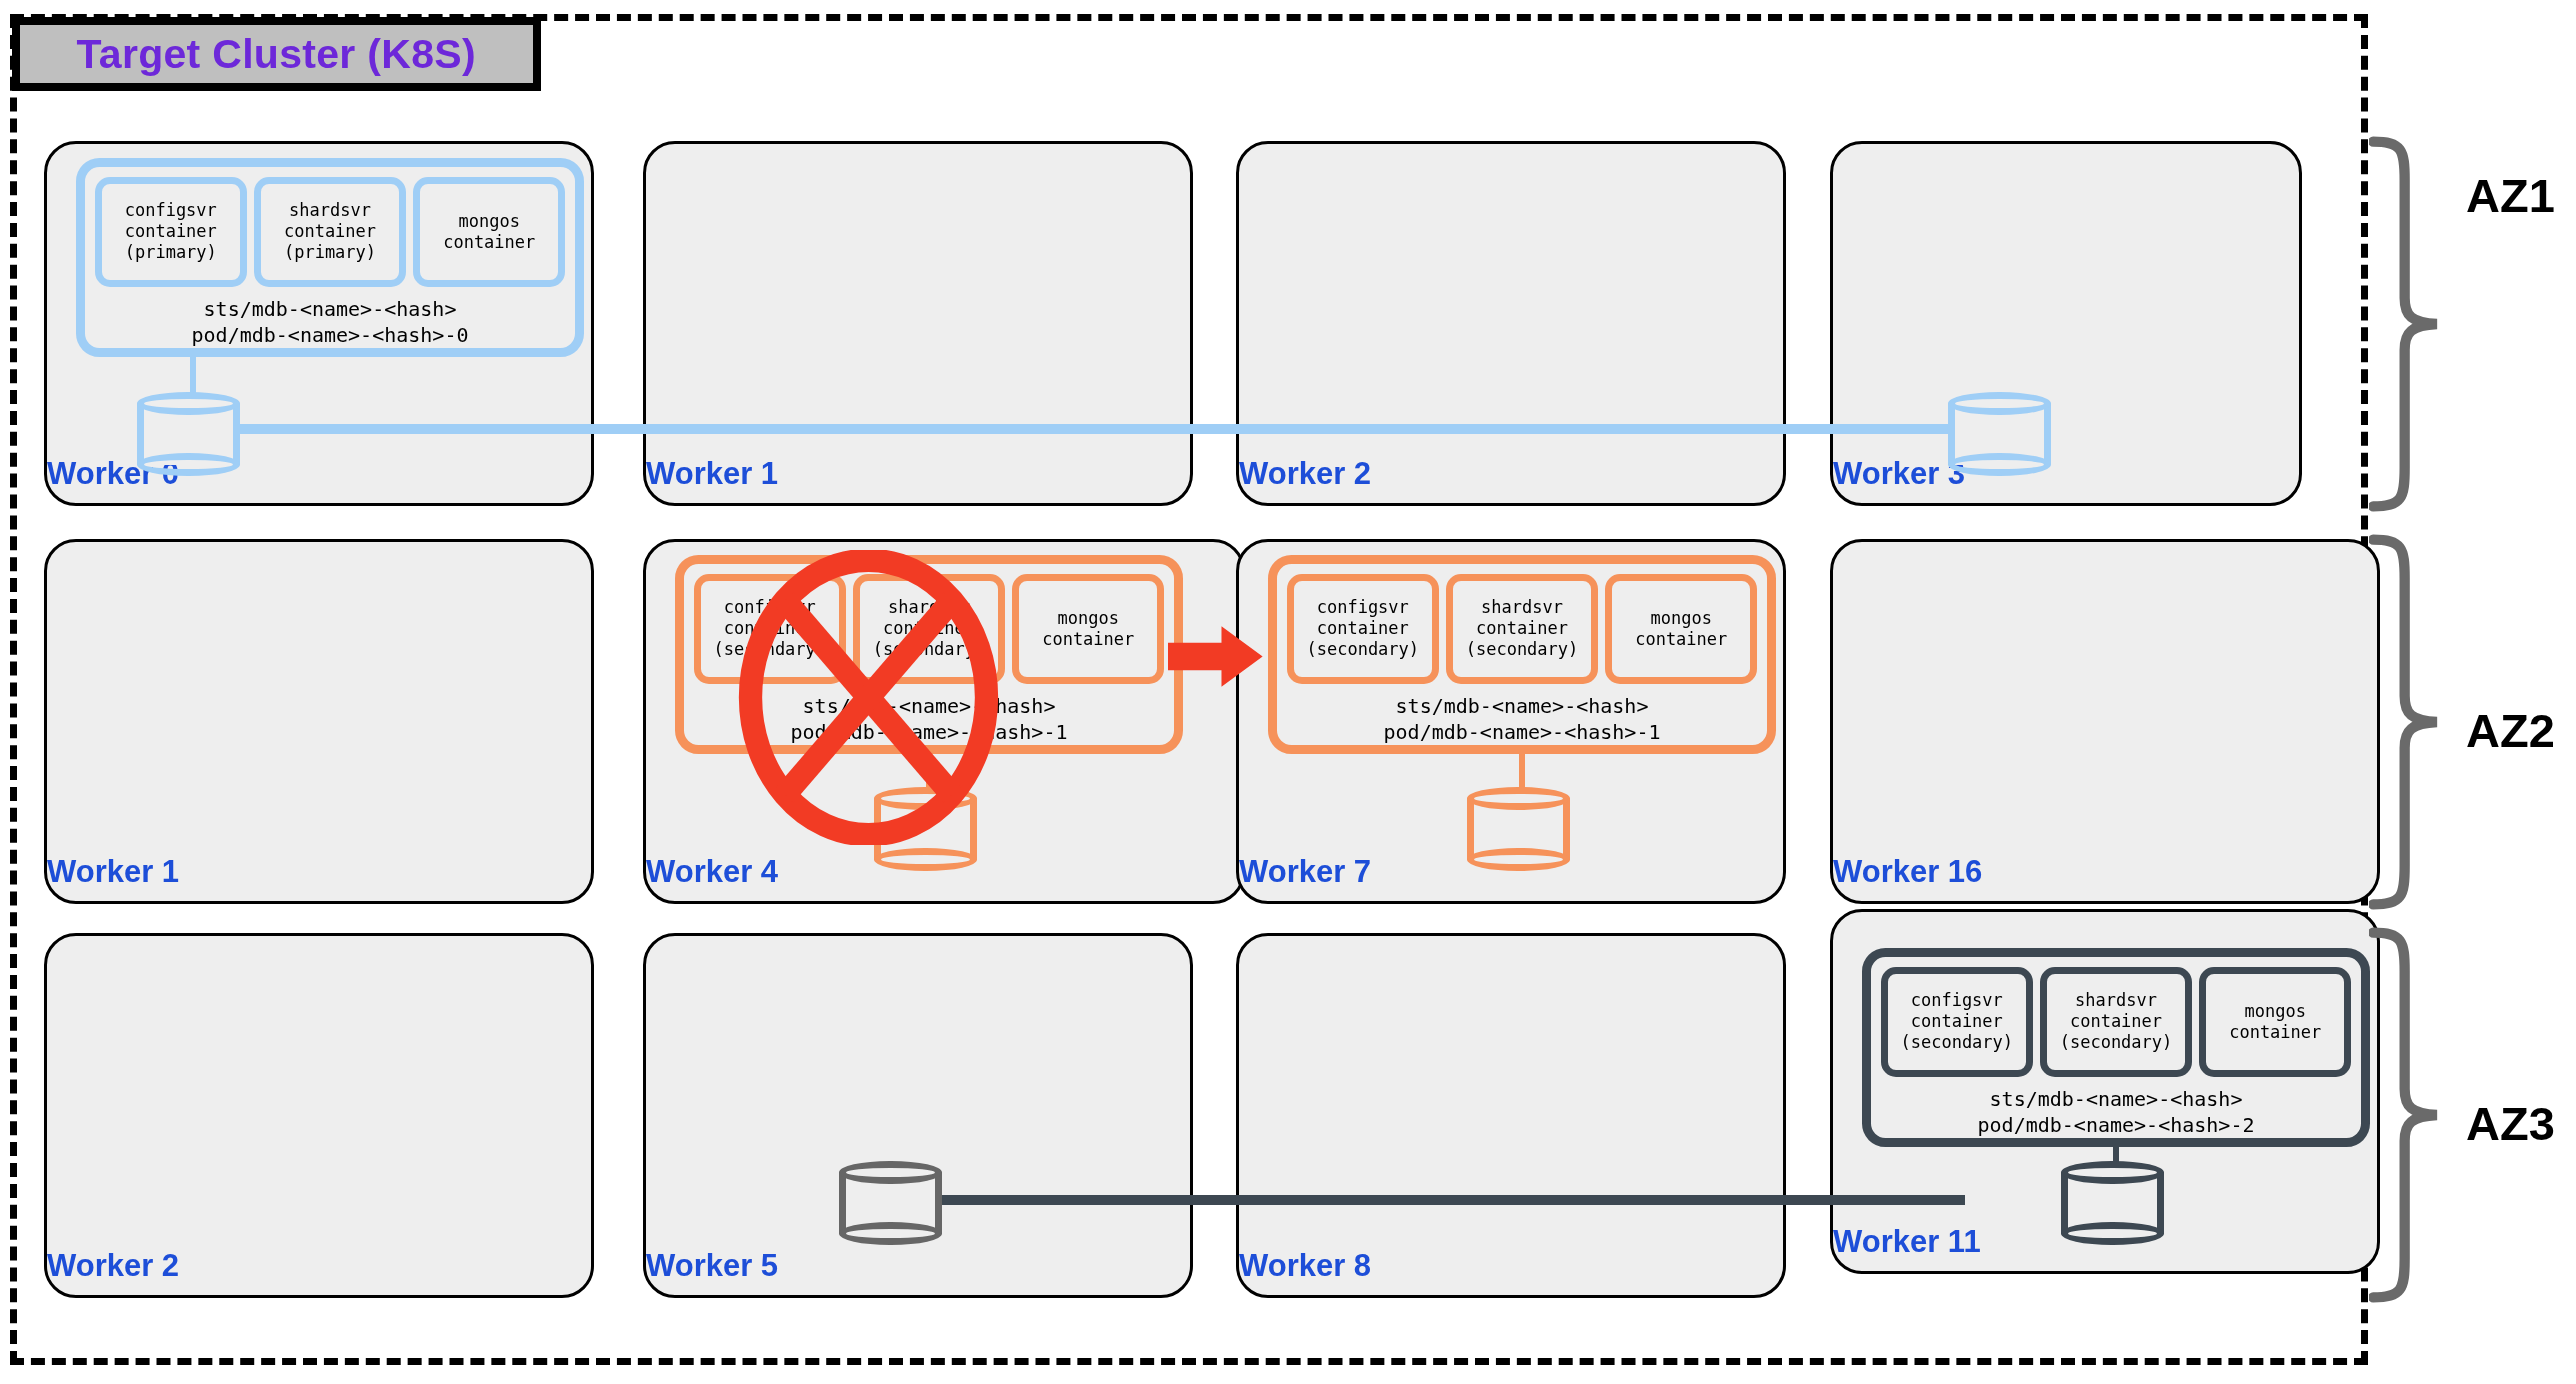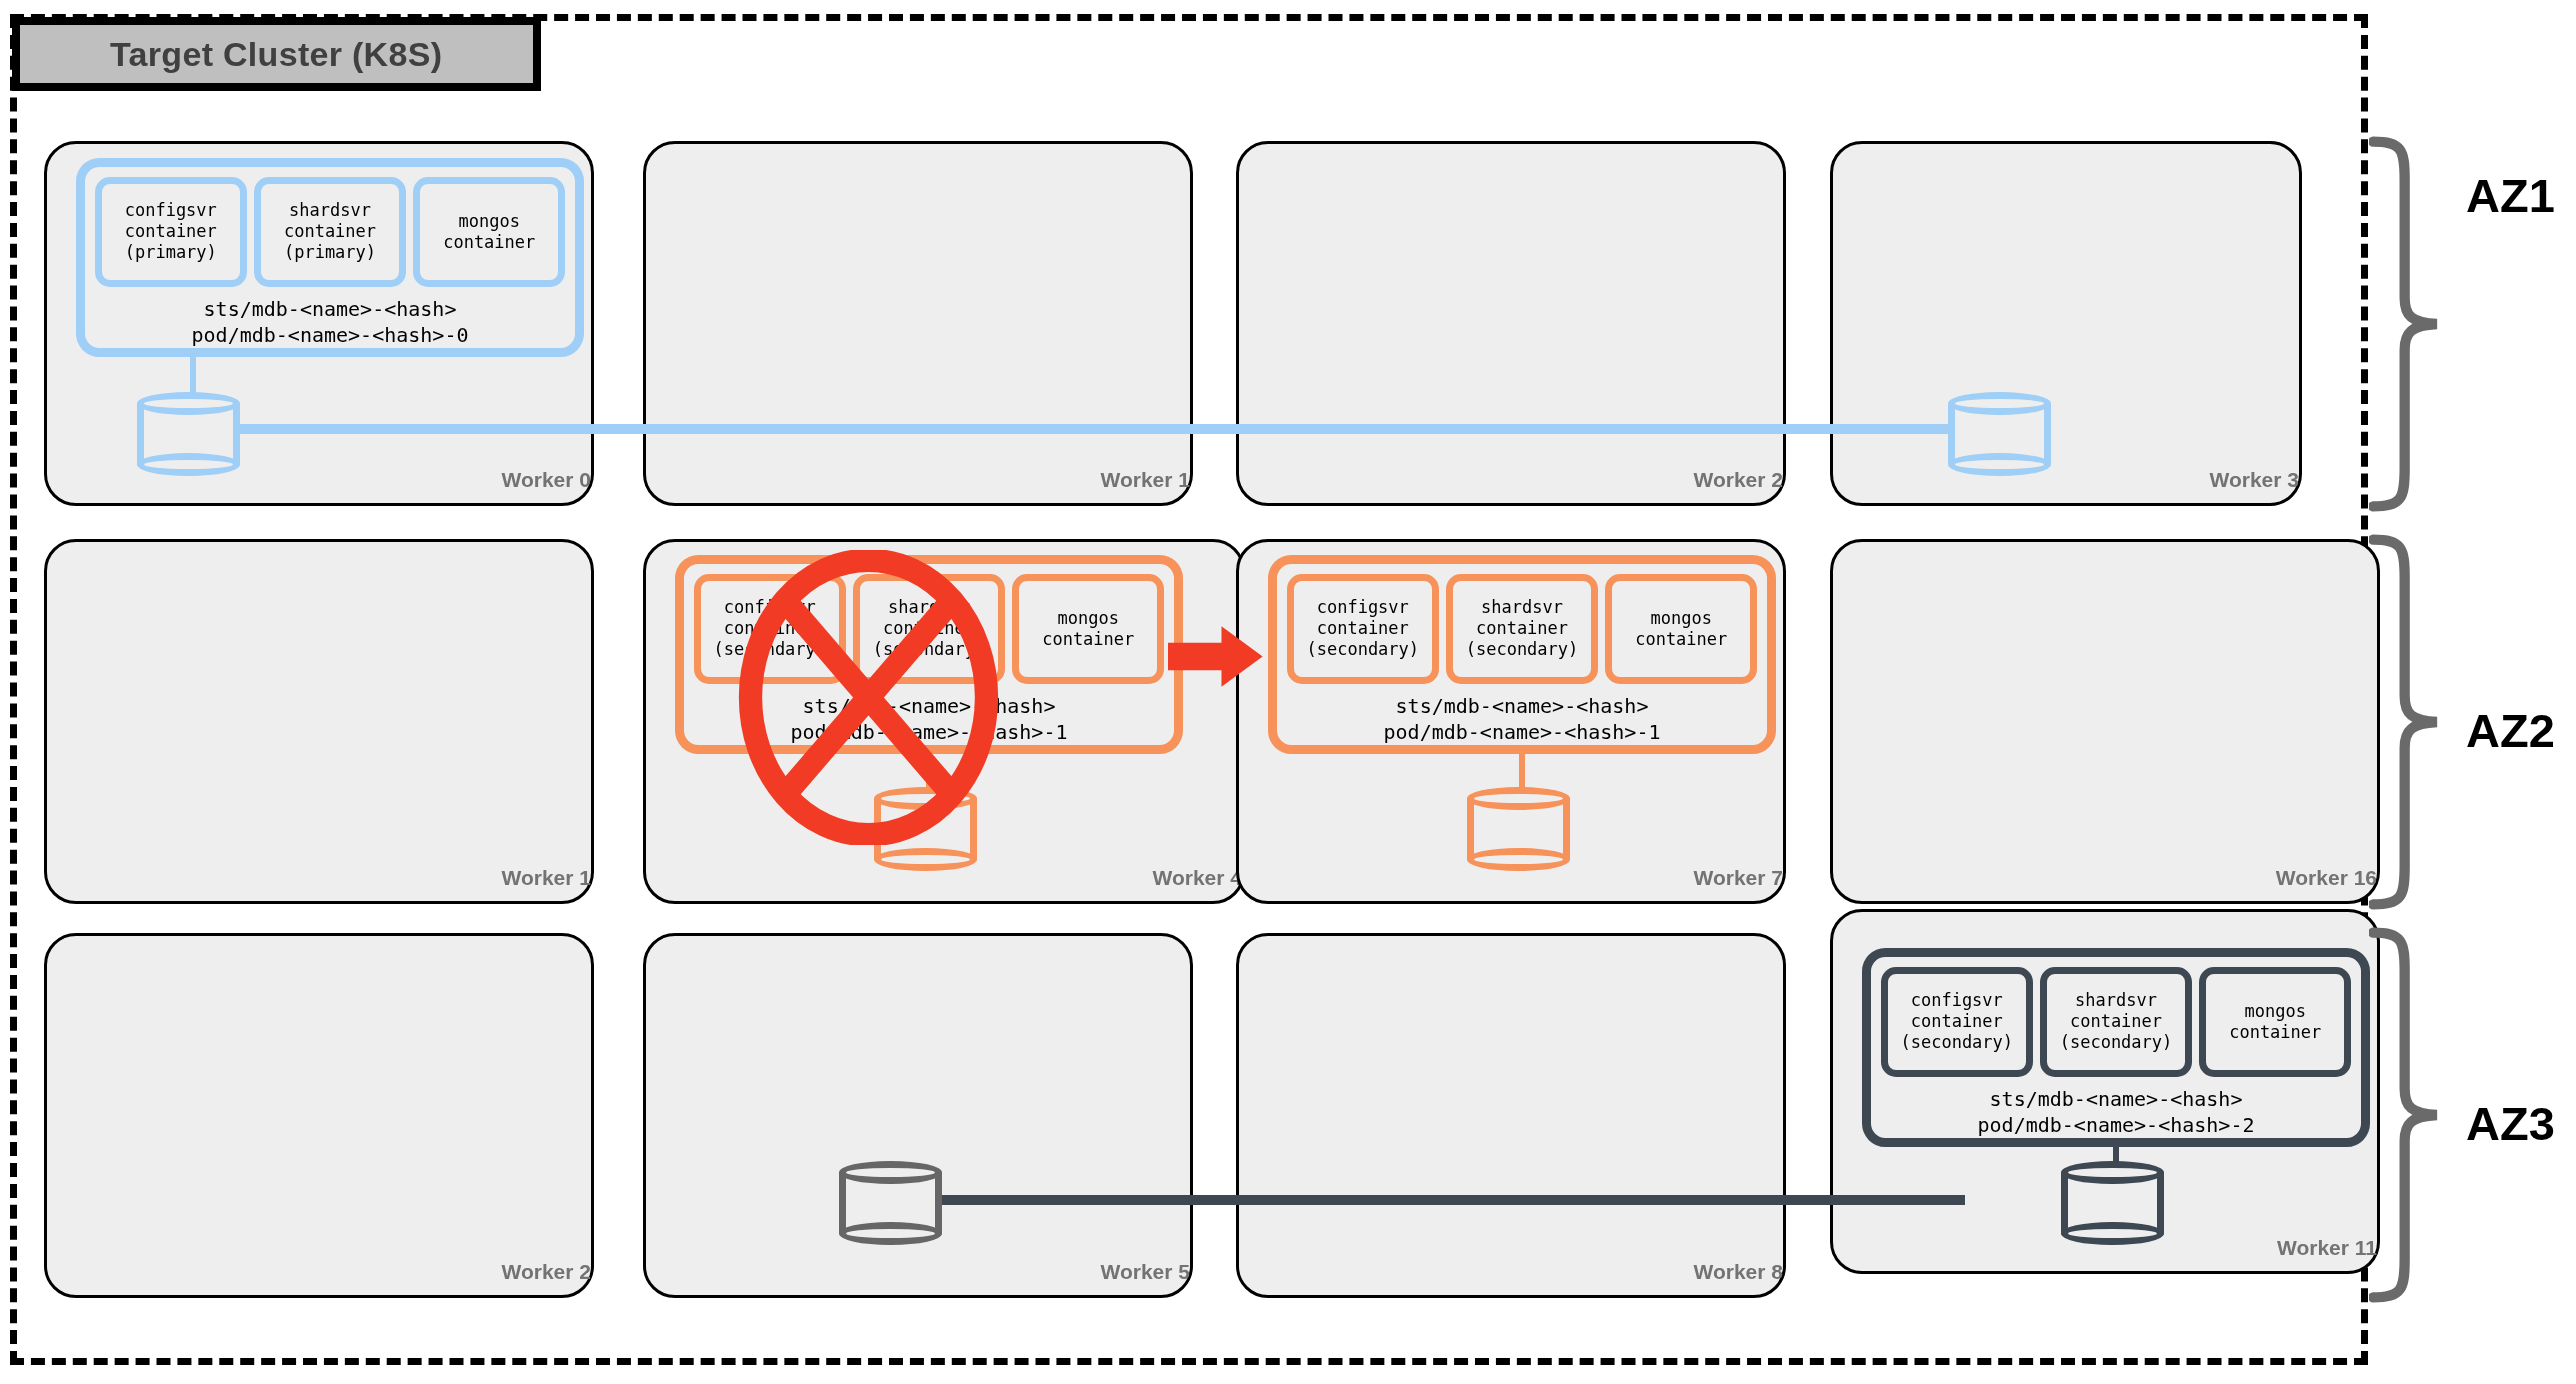--- a/index.html
+++ b/index.html
@@ -22,37 +22,37 @@
   .title-chip{
     position:absolute;left:11.7px;top:17px;
     width:529px;height:74px;
     background:#bfbfbf;
     border:8.2px solid #000000;
     box-sizing:border-box;
     display:flex;align-items:center;justify-content:center;
     z-index:40;
   }
   .title-chip span{
-    font-size:34px;font-weight:bold;color:#404040;letter-spacing:0.3px;
+    font-size:41px;font-weight:bold;color:#6d28d9;letter-spacing:0.3px;
     white-space:nowrap;
   }
 
   
   .worker{
     position:absolute;
     background:#eeeeee;
     border:3.4px solid #000000;
     border-radius:32px;
     box-sizing:border-box;
     z-index:5;
   }
   .worker-label{
     position:absolute;left:0;right:0;bottom:11px;
-    text-align:right;
-    font-size:21px;font-weight:bold;color:#737373;
+    text-align:left;
+    font-size:31px;font-weight:bold;color:#1d4ed8;
     z-index:22;
   }
 
   
   .pod{
     position:absolute;
     border:9.6px solid #9fcef6;
     border-radius:23.4px;
     box-sizing:border-box;
     background:transparent;

